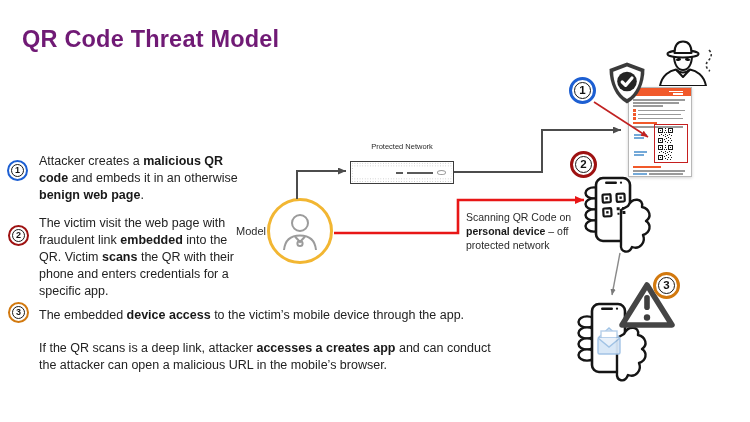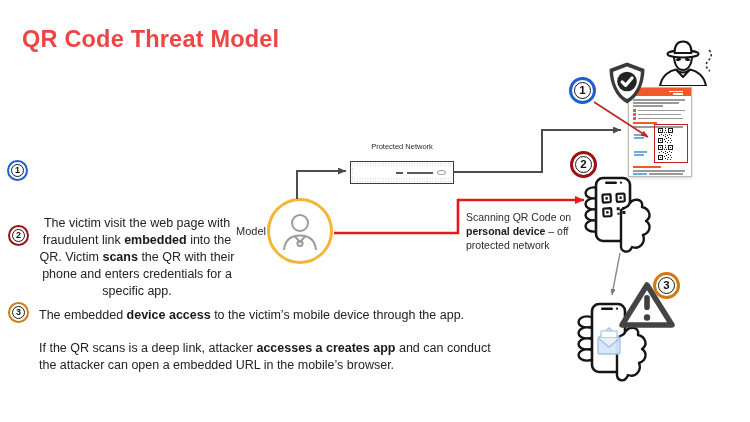--- a/index.html
+++ b/index.html
@@ -1,20 +1,20 @@
 <!DOCTYPE html>
 <html><head>
 <meta charset="utf-8">
 <style>
   html,body{margin:0;padding:0;background:#fff;}
   #canvas{position:relative;width:750px;height:422px;background:#ffffff;overflow:hidden;
           font-family:"Liberation Sans","DejaVu Sans",sans-serif;color:#1c1c1c;}
   .abs{position:absolute;}
   #page-title{position:absolute;left:22px;top:26px;margin:0;font-size:23.5px;font-weight:700;
-              letter-spacing:.2px;color:#ef4444;}
+              letter-spacing:.2px;color:#701a75;}
   
   .badge{position:absolute;width:21px;height:21px;border-radius:50%;border:2.6px solid #000;
          background:#fff;display:flex;align-items:center;justify-content:center;box-sizing:border-box;}
   .badge i{font-style:normal;width:13px;height:13px;border:1.3px solid #1a1a1a;border-radius:50%;
          font-size:9px;font-weight:700;display:flex;align-items:center;justify-content:center;
          box-sizing:border-box;line-height:1;color:#111;}
   .badge-lg{width:27px;height:27px;border-width:3px;}
   .badge-lg i{width:17px;height:17px;font-size:11.5px;border-width:1.5px;}
   
   .step-text{position:absolute;font-size:12.5px;line-height:17px;color:#232323;}
@@ -50,34 +50,35 @@
 </head>
 <body>
 
 <div id="canvas">
 
   <h1 id="page-title">QR Code Threat Model</h1>
 
   <div class="badge" style="left: 7px; top: 160px; border-color: rgb(29, 95, 210);">
       <i>1</i>
     </div>
+  <div class="step-text" style="left:39px;top:153px;width:205px;"><span>Attacker creates a </span><b>malicious QR code</b><span> and embeds it in an otherwise </span><b>benign web page</b><span>.</span></div>
 
   <div class="badge" style="left: 8px; top: 225px; border-color: rgb(158, 18, 18);">
       <i>2</i>
     </div>
-  <div class="step-text" style="left:39px;top:215px;width:196px;text-align:center;"><span>The victim visit the web page with fraudulent link </span><b>embedded</b><span> into the QR. Victim </span><b>scans</b><span> the QR with their phone and enters credentials for a specific app.</span></div>
+  <div class="step-text" style="left:39px;top:215px;width:196px;"><span>The victim visit the web page with fraudulent link </span><b>embedded</b><span> into the QR. Victim </span><b>scans</b><span> the QR with their phone and enters credentials for a specific app.</span></div>
 
   <div class="badge" style="left: 8px; top: 302px; border-color: rgb(210, 121, 15);">
       <i>3</i>
     </div>
   <div class="step-text" style="left:39px;top:307px;width:520px;"><span>The embedded </span><b>device access</b><span> to the victim’s mobile device through the app.</span></div>
 
   <div class="step-text" style="left:39px;top:340px;width:530px;">
     <div class="closing-line"><span>If the QR scans is a deep link, attacker </span><b>accesses a creates app</b><span> and can conduct</span></div>
-    <div class="closing-line"><span>the attacker can open a embedded URL in the mobile’s browser.</span><b></b><span></span></div>
+    <div class="closing-line"><span>the attacker can open a malicious URL in the mobile’s browser.</span><b></b><span></span></div>
   </div>
 
   <div class="small-label" style="left:350px;top:142px;width:104px;text-align:center;font-size:7.5px;">Protected Network</div>
 
   <div class="server">
     <div class="server-band">
       <span class="srv-d1"></span>
       <span class="srv-d2"></span>
       <span class="srv-oval"></span>
     </div>

